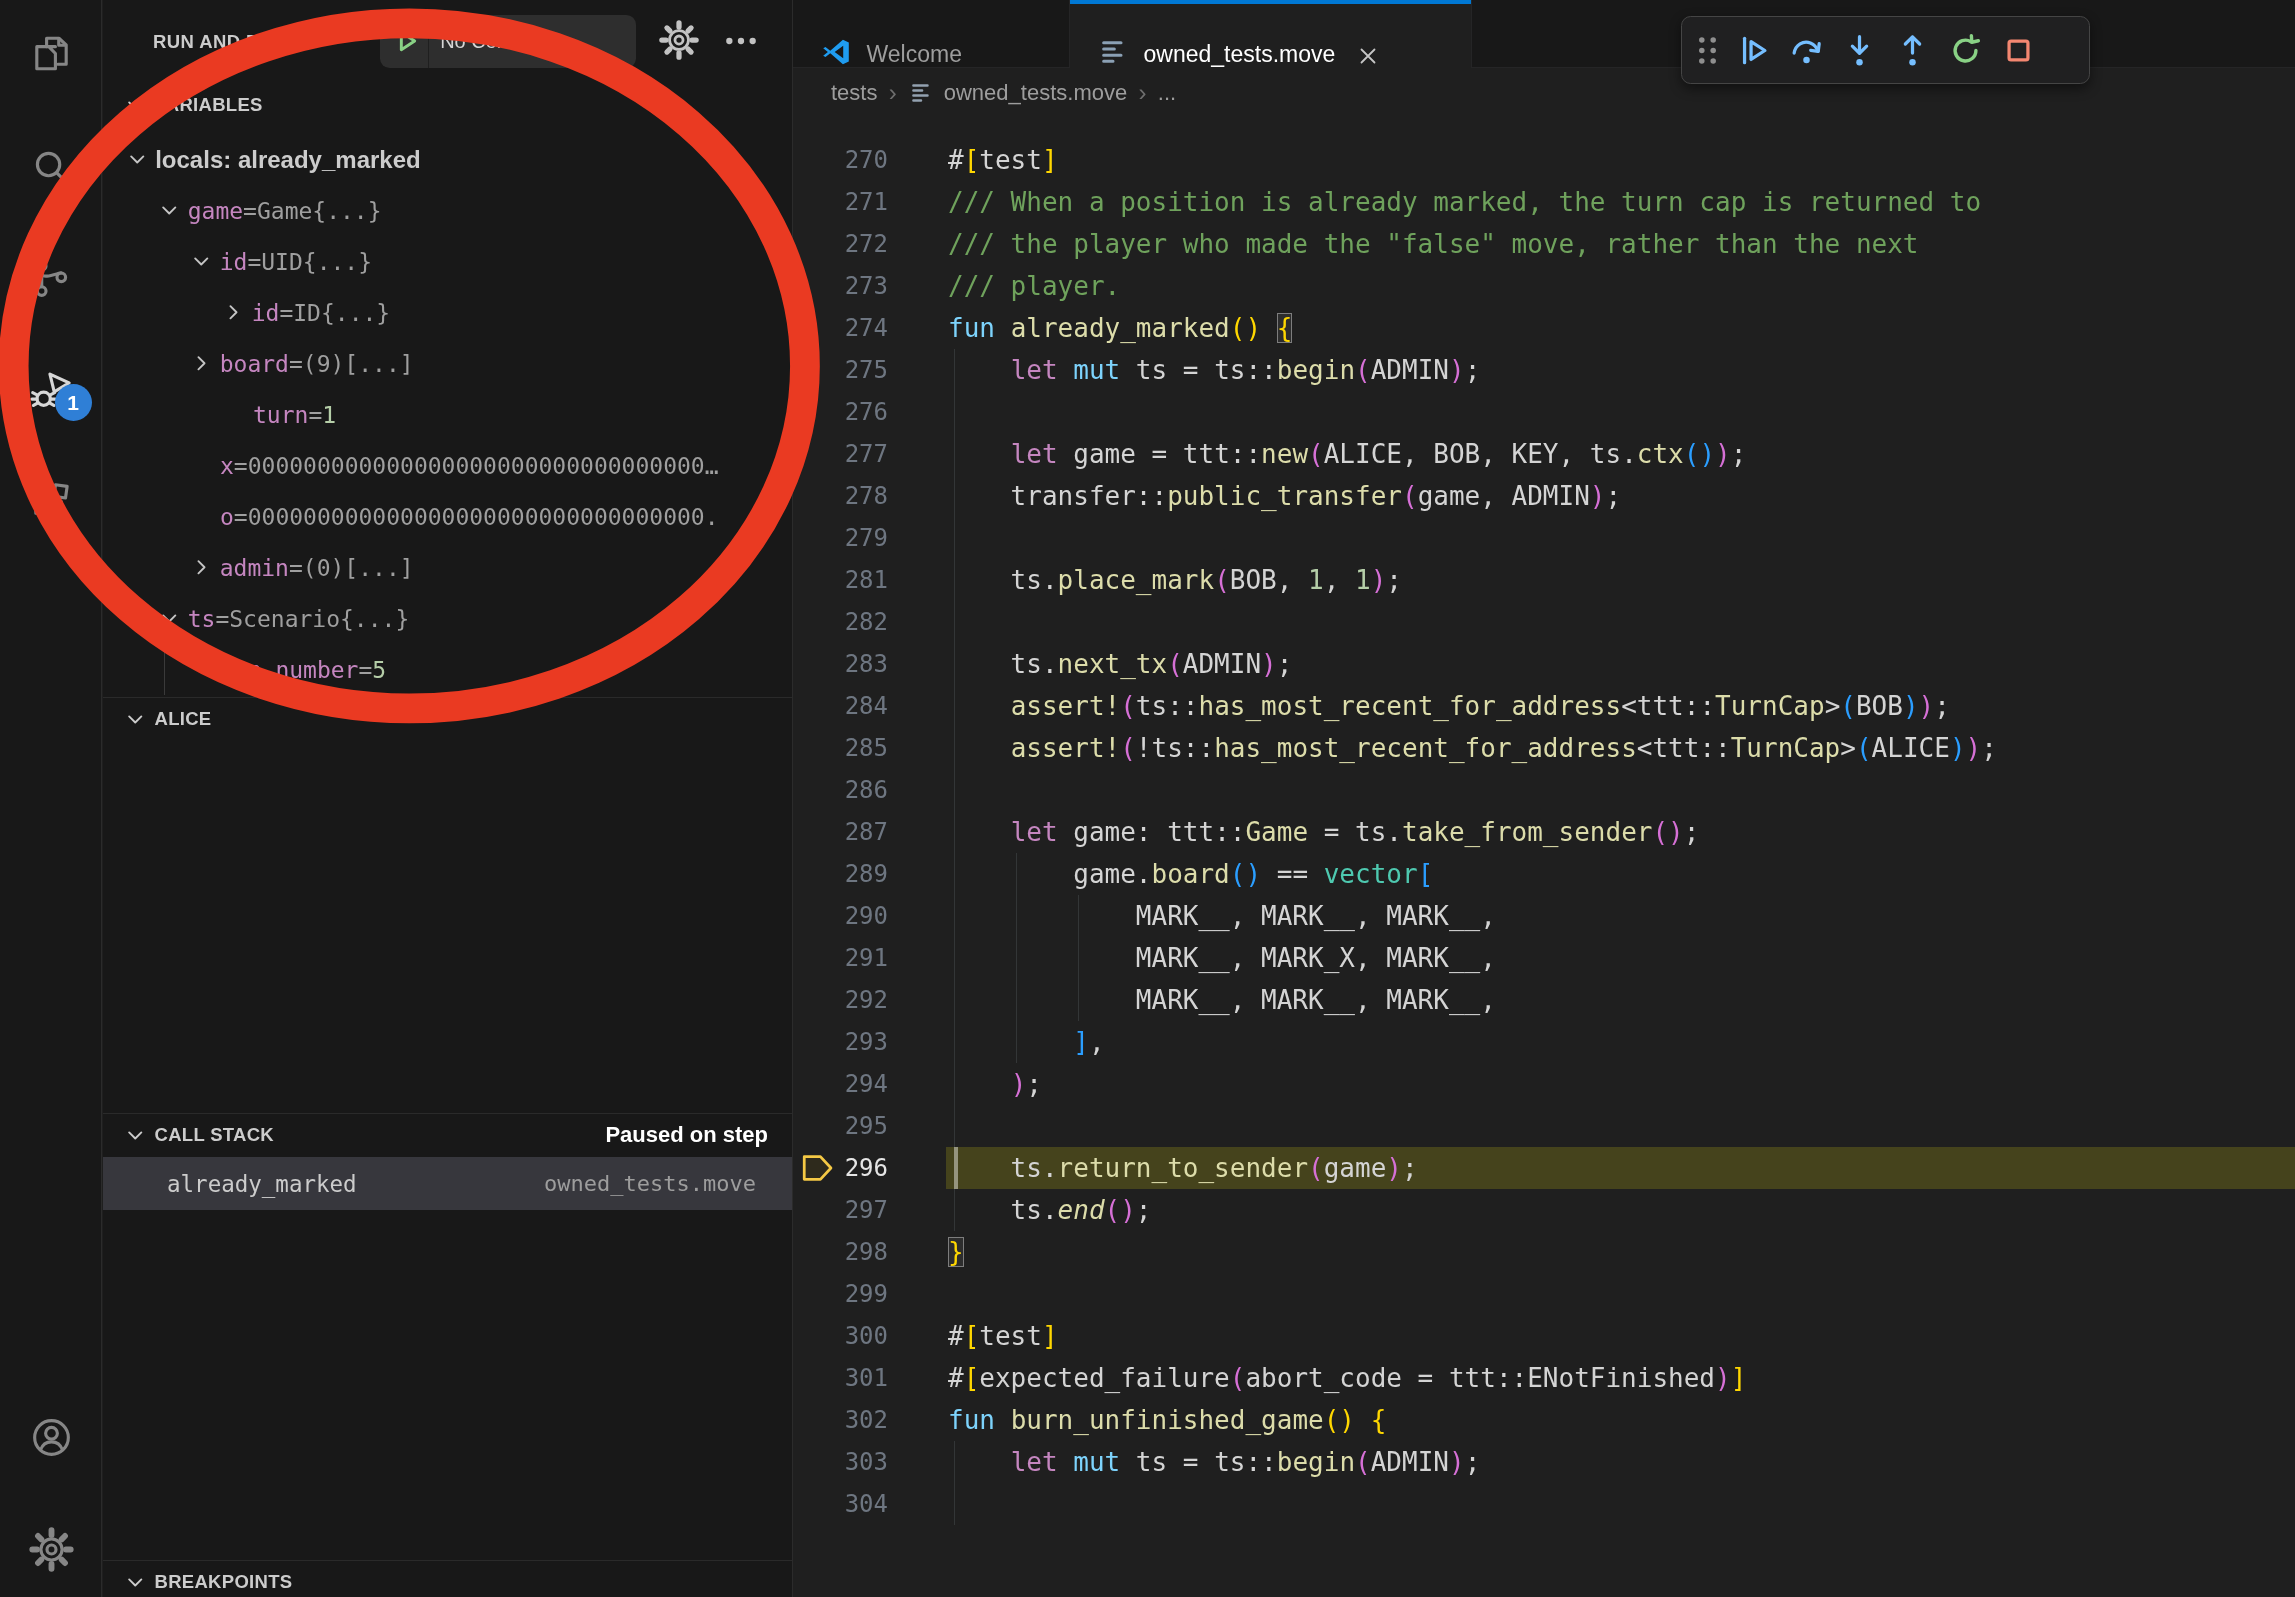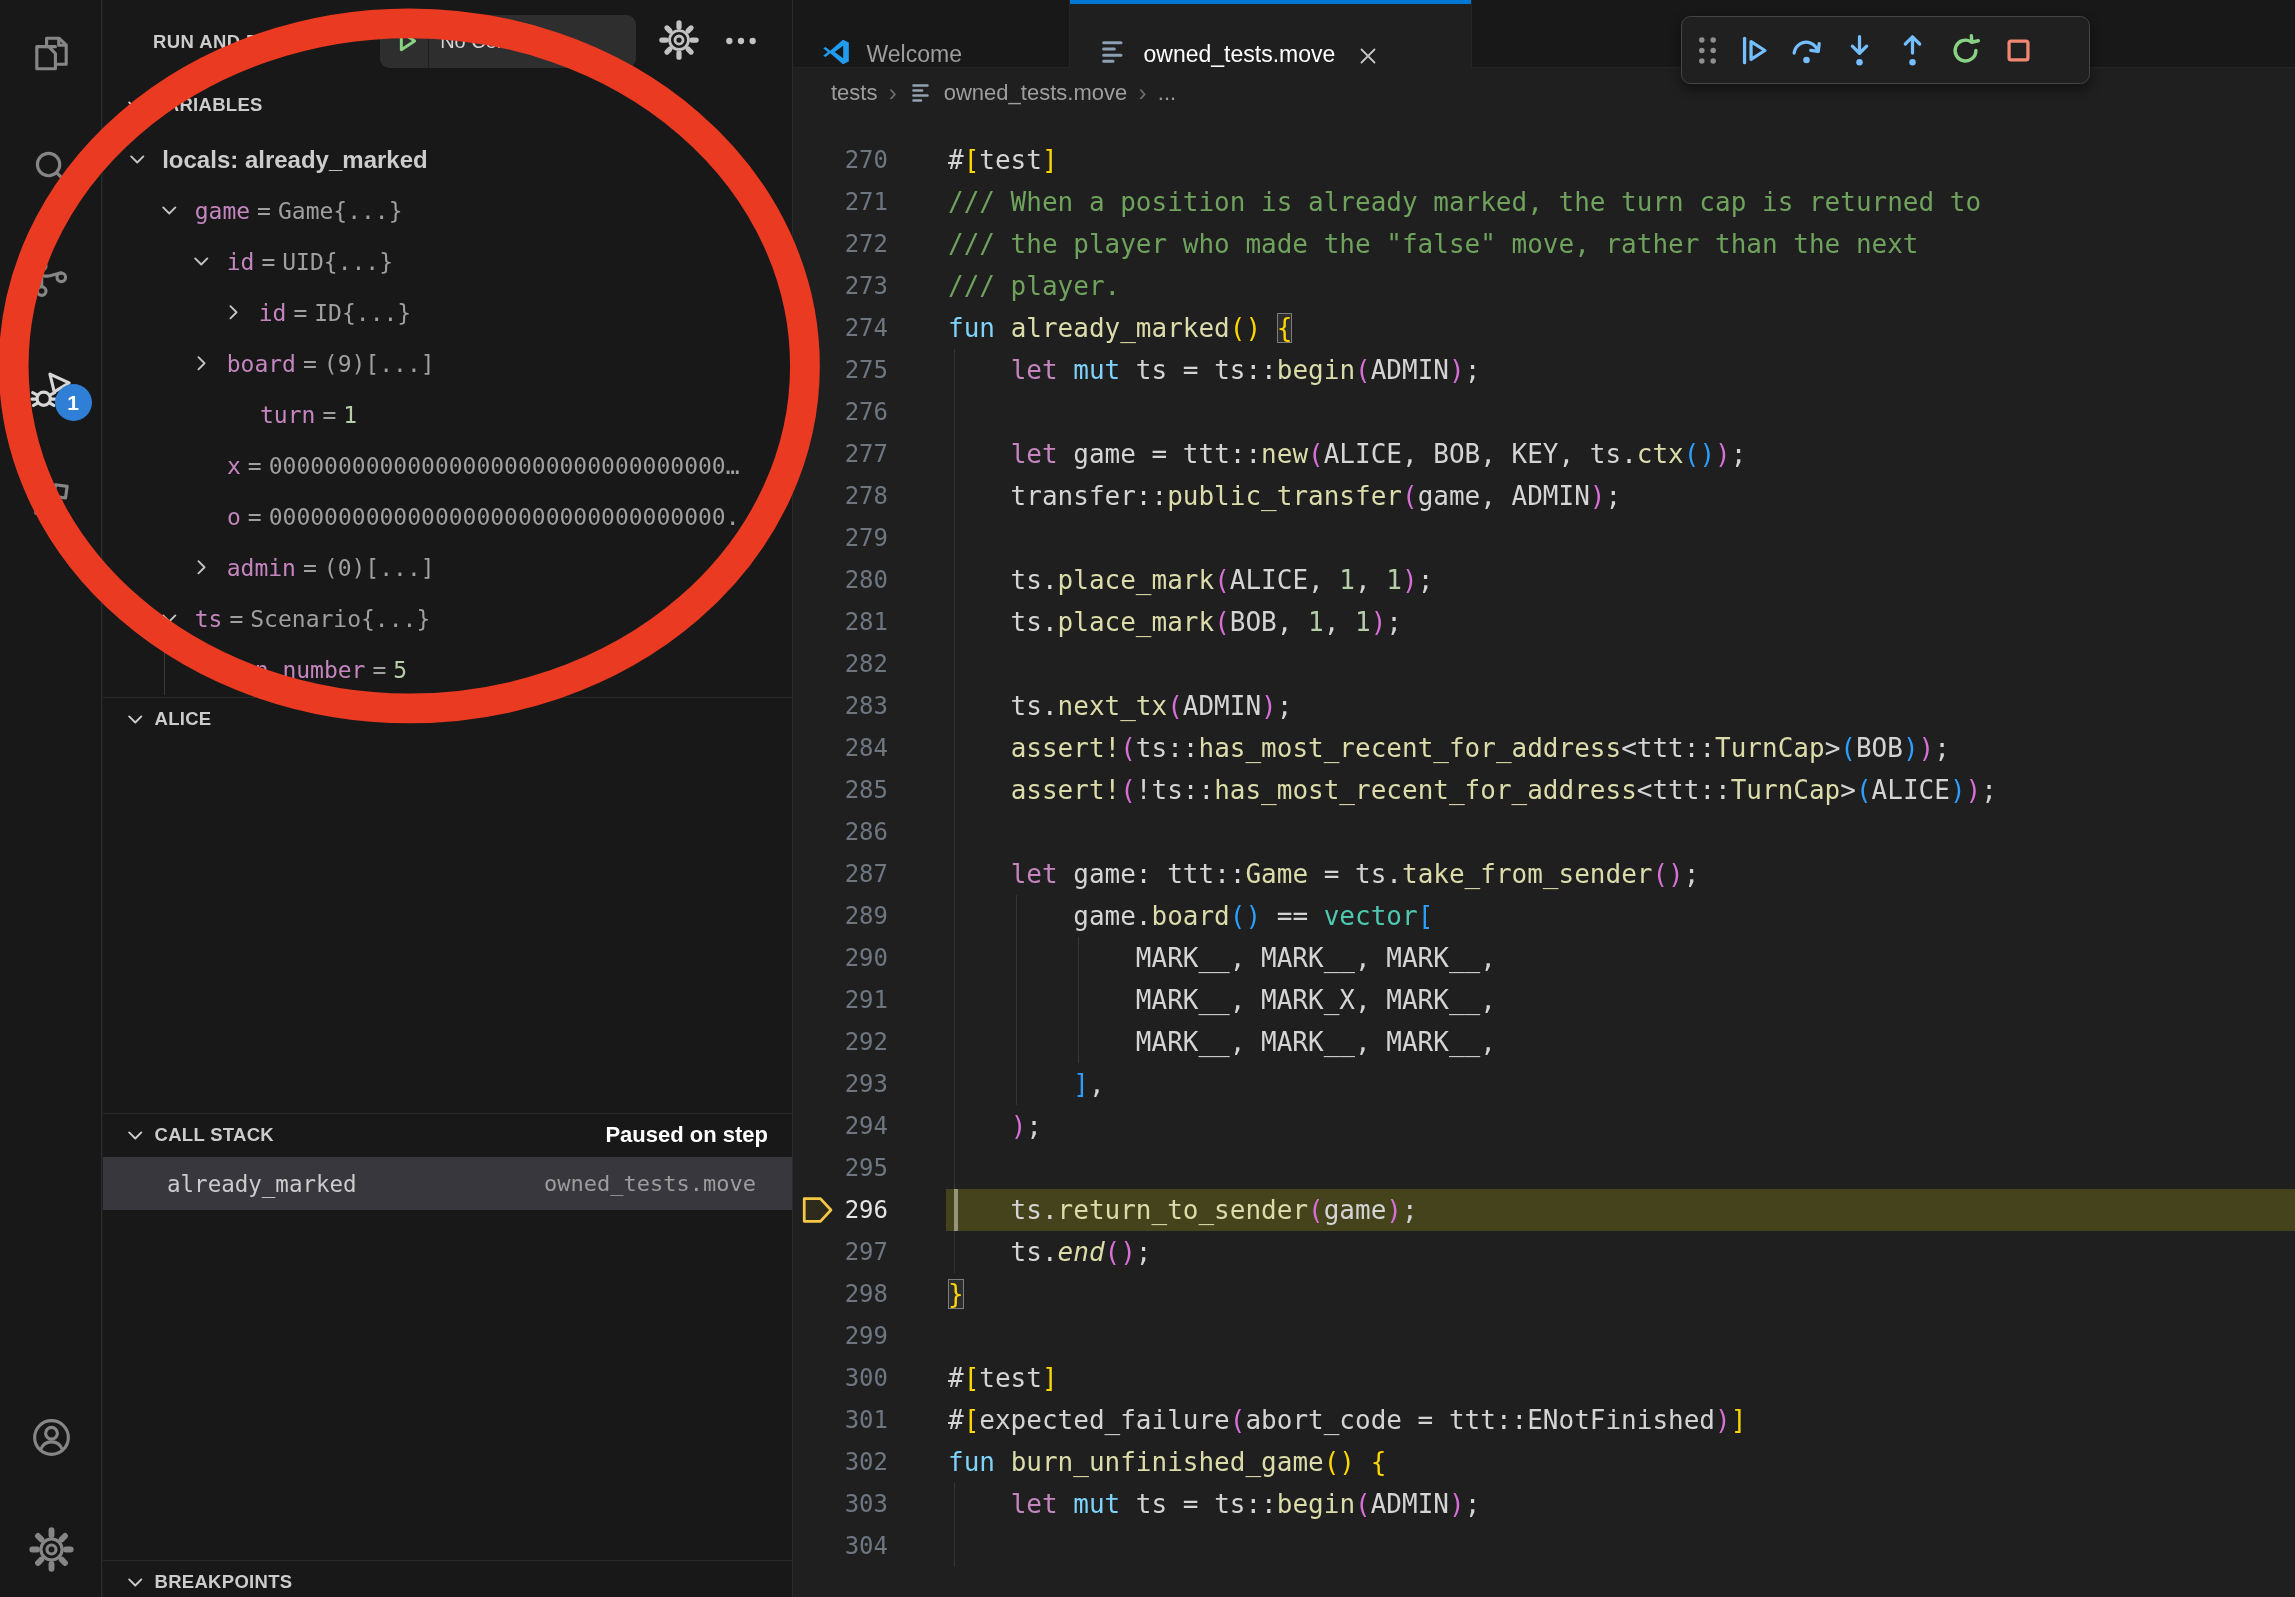--- a/index.html
+++ b/index.html
@@ -29,21 +29,21 @@
   .hdr-dots { position:absolute; left:618px; top:21px; width:40px; height:40px; color:#c2c2c2; cursor:pointer; }
 
   .section { position:absolute; left:0; width:100%; border-top:0.8px solid #2a2a2a; }
   .sec-header { height:42px; display:flex; align-items:center; padding-left:21px; cursor:pointer; }
   .sec-header .icon { width:22.5px; height:22.5px; color:#cccccc; margin-right:8px; }
   .sec-label { font-size:18.5px; font-weight:bold; color:#cccccc; letter-spacing:0.3px; }
   .sec-status { margin-left:auto; margin-right:24px; font-size:22px; font-weight:bold; color:#ffffff; }
 
   .sec-variables { top:84px; height:614px; border-top:none; }
   .var-tree { position:absolute; left:0; top:50px; width:100%; }
-  .vrow { position:relative; height:51px; display:flex; align-items:center; font-family:"DejaVu Sans Mono", monospace; font-size:23px; cursor:pointer; white-space:nowrap; overflow:hidden;gap:7px; }
+  .vrow { position:relative; height:51px; display:flex; align-items:center; font-family:"DejaVu Sans Mono", monospace; font-size:23px; cursor:pointer; white-space:nowrap; overflow:hidden; }
   .vrow .icon.chev { width:22.5px; height:22.5px; color:#c5c5c5; flex:none; margin-right:7.2px; }
   .vrow .chev-spacer { width:30px; flex:none; }
   .vscope { font-family:"Liberation Sans", sans-serif; font-weight:bold; font-size:24px; color:#cccccc; }
   .vname { color:#c586c0; }
   .veq { color:#9f9f9f; }
   .vval { color:#9f9f9f; }
   .vnum { color:#b5cea8; }
   .vguide { position:absolute; left:61px; top:0; bottom:0; width:0.8px; background:#3a3a3a; }
 
   .sec-watch { top:697px; height:416px; }
@@ -532,29 +532,20 @@
         <div class="gutter">
           <span class="lnum">279</span>
         </div>
         <div class="ltext">
           <div class="guide" style="left: 40px;"></div>
           <span class="lpre"></span>
         </div>
       </div>
       <div class="code-line">
         <div class="gutter">
-          <span class="lnum">280</span>
-        </div>
-        <div class="ltext">
-          <div class="guide" style="left: 40px;"></div>
-          <span class="lpre"><span class="tk-w">    ts.</span><span class="tk-fn">place_mark</span><span class="tk-b2">(</span><span class="tk-w">ALICE, </span><span class="tk-num">1</span><span class="tk-w">, </span><span class="tk-num">1</span><span class="tk-b2">)</span><span class="tk-w">;</span></span>
-        </div>
-      </div>
-      <div class="code-line">
-        <div class="gutter">
           <span class="lnum">281</span>
         </div>
         <div class="ltext">
           <div class="guide" style="left: 40px;"></div>
           <span class="lpre"><span class="tk-w">    ts.</span><span class="tk-fn">place_mark</span><span class="tk-b2">(</span><span class="tk-w">BOB, </span><span class="tk-num">1</span><span class="tk-w">, </span><span class="tk-num">1</span><span class="tk-b2">)</span><span class="tk-w">;</span></span>
         </div>
       </div>
       <div class="code-line">
         <div class="gutter">
           <span class="lnum">282</span>

